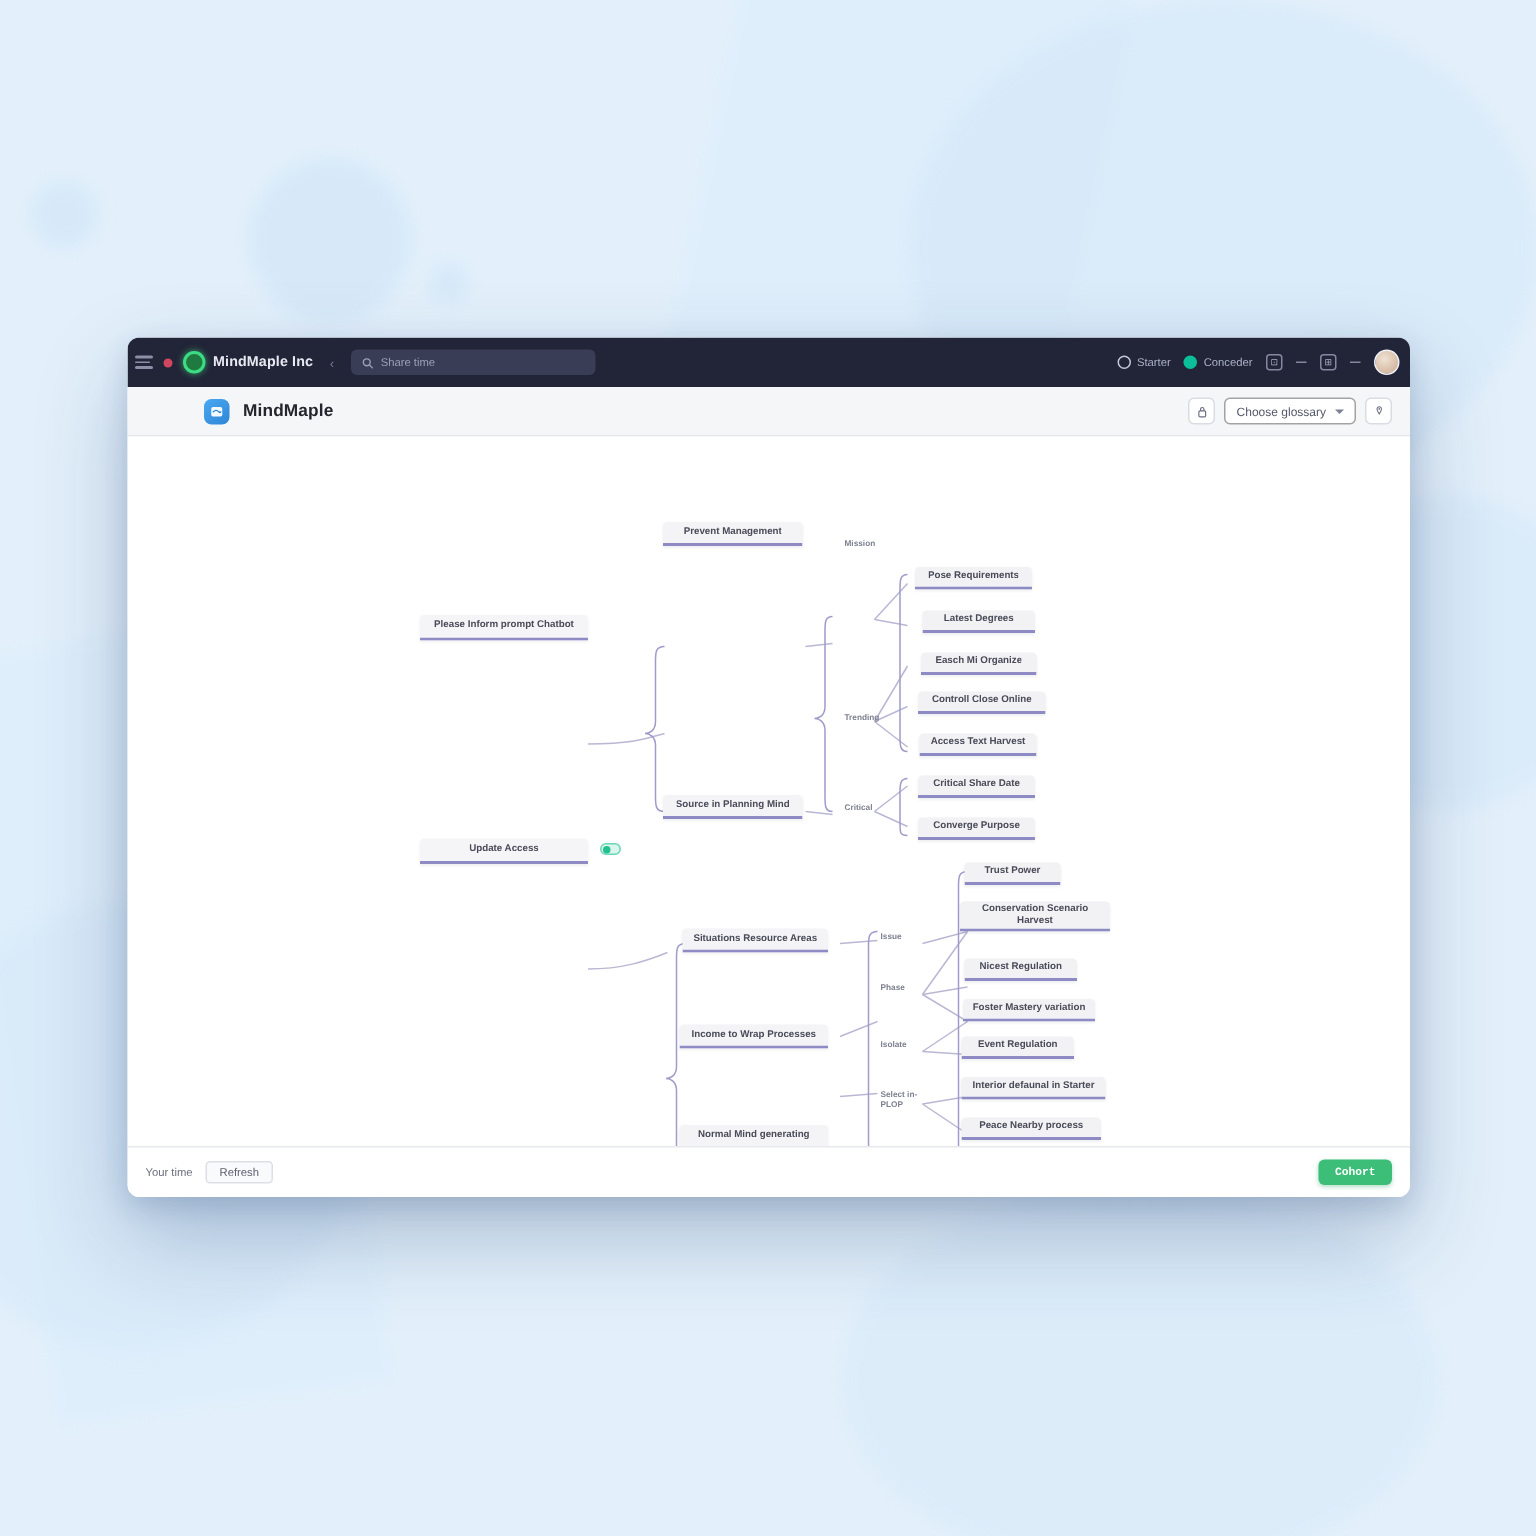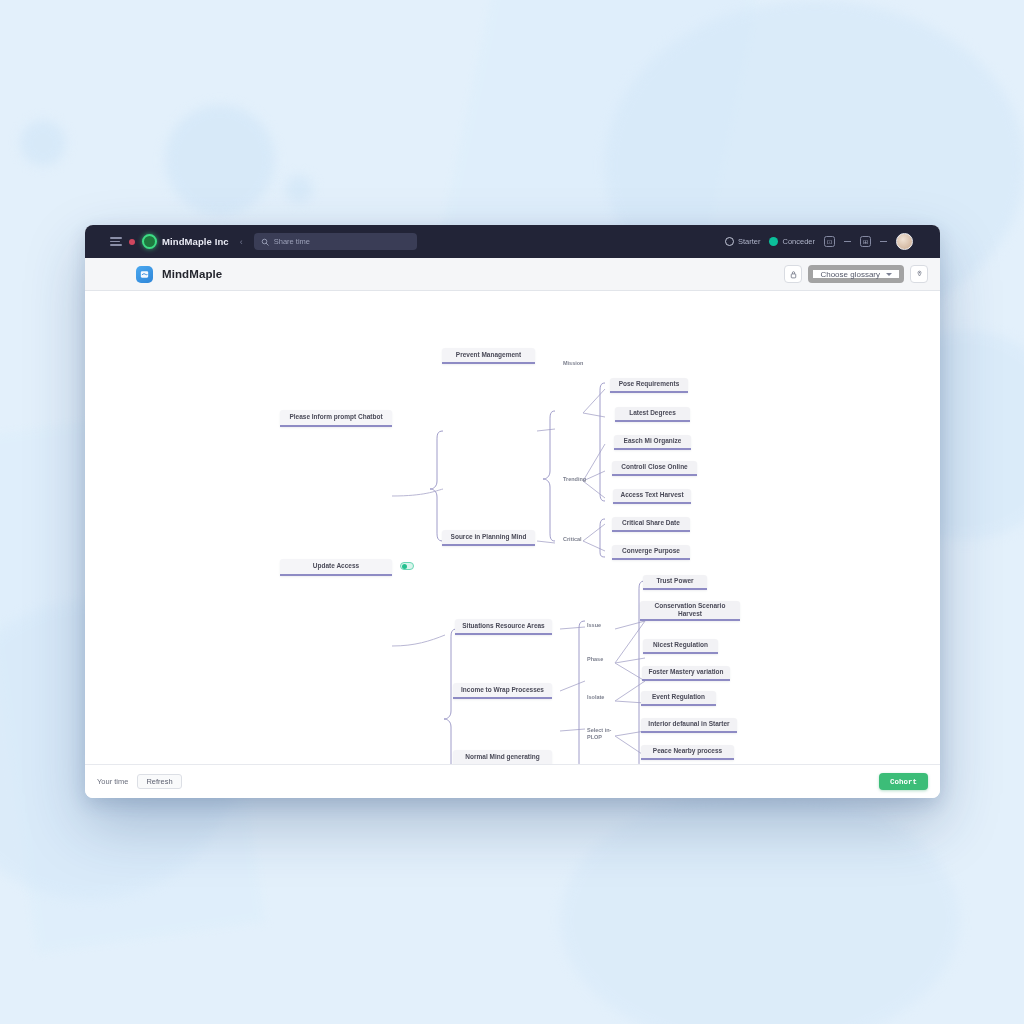--- a/index.html
+++ b/index.html
@@ -51,21 +51,21 @@
     background: #ffffff;
     box-shadow: 0 26px 60px rgba(30,60,110,.28), 0 6px 18px rgba(30,60,110,.16);
   }
 
   
   #browser-chrome {
     height: 33px;
     background: #222437;
     display: flex;
     align-items: center;
-    padding: 0 25px;
+    padding: 0 5px;
     gap: 7px;
   }
   .chr-hamburger { width: 12px; height: 9px; position: relative; flex: 0 0 auto; }
   .chr-hamburger i {
     position: absolute; left: 0; height: 1.5px; background: #8b8fa8; border-radius: 1px;
   }
   .chr-hamburger i:nth-child(1) { top: 0;   width: 12px; }
   .chr-hamburger i:nth-child(2) { top: 3.5px; width: 10px; }
   .chr-hamburger i:nth-child(3) { top: 7px; width: 12px; }
 
@@ -147,21 +147,21 @@
   #toolbar-right { margin-left: auto; display: flex; align-items: center; gap: 6px; }
   .tb-btn {
     height: 18px; min-width: 18px;
     border: 1px solid #d9dce2; border-radius: 4px;
     background: #fff;
     display: flex; align-items: center; justify-content: center;
     padding: 0 4px;
   }
   #toolbar-select {
     height: 18px;
-    border: 5px solid #a3a3a3; border-radius: 4px;
+    border: 1px solid #a3a3a3; border-radius: 4px;
     background: #fff;
     display: flex; align-items: center; gap: 6px;
     padding: 0 7px;
   }
   #toolbar-select .val { font-size: 8px; color: #55596a; filter: blur(.3px); white-space: nowrap; }
   .caret { width: 0; height: 0; border-left: 3px solid transparent; border-right: 3px solid transparent; border-top: 3.5px solid #7c8193; }
 
   
   #mindmap-canvas {
     position: relative;

